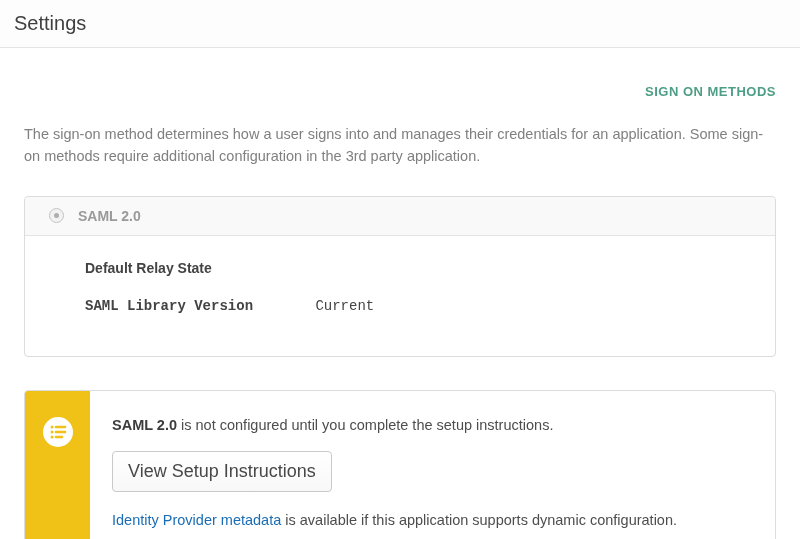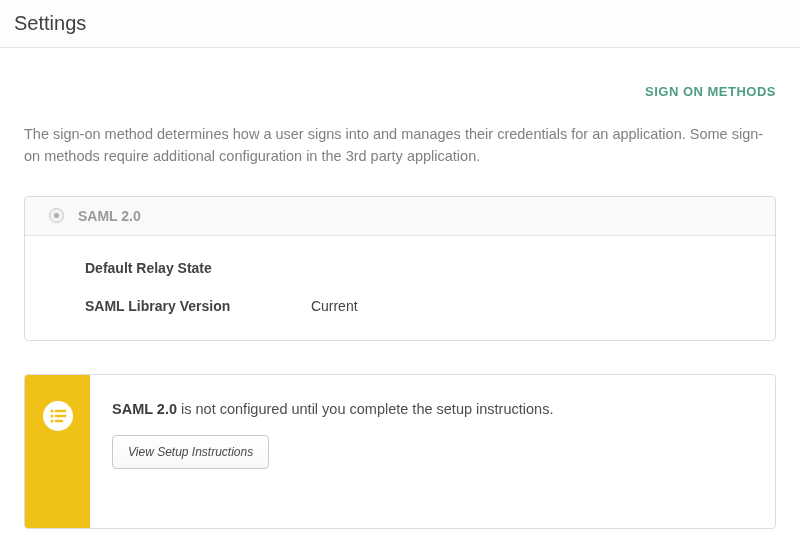--- a/index.html
+++ b/index.html
@@ -77,21 +77,21 @@
   .radio-dot{
     width:5px;height:5px;border-radius:50%;
     background:#aeaeae;
   }
   .radio-label{
     margin-left:14px;
     font-size:14px;font-weight:700;color:#9a9a9a;
   }
   .card-body{padding:24px 0 26px 60px;}
   .field-row{margin-bottom:22px;font-size:14px;}
-  .field-row:last-child{margin-bottom:0;}
+  .field-row:last-child{margin-bottom:16px;font-family:Liberation Mono, monospace;}
   .field-label{
     display:inline-block;width:222px;
     font-weight:700;color:#434343;
   }
   .field-value{color:#434343;}
 
   
   .callout{
     margin-top:33px;
     display:flex;
@@ -106,27 +106,26 @@
     display:flex;justify-content:center;align-items:flex-start;
     padding-top:26px;
   }
   .callout-icon{display:block;width:30px;height:30px;}
   .callout-content{flex:1;padding:26px 24px 22px 22px;}
   .callout-text{font-size:14.5px;color:#4d4d4d;}
   .callout-text strong{color:#3d3d3d;}
   .setup-button{
     font-family:inherit;
     margin-top:18px;
-    font-size:12px;color:#484848;
+    font-size:18px;color:#484848;
     background:linear-gradient(#ffffff,#f8f8f8);
     border:1px solid #c9c9c9;border-radius:4px;
     padding:9px 15px;
     cursor:pointer;
     display:inline-block;
-    font-style:italic;
   }
   .callout-link-line{margin-top:20px;font-size:14.5px;color:#4d4d4d;}
   .callout-link-line a{
     color:var(--link-blue);text-decoration:none;cursor:pointer;
   }
 
   .bottom-divider{
     margin-top:16px;
     border-top:1px solid #e6e6e6;
     height:1px;
@@ -179,19 +178,20 @@
               <line x1="13" y1="10" x2="22" y2="10"></line>
               <line x1="13" y1="15" x2="22" y2="15"></line>
               <line x1="13" y1="20" x2="19" y2="20"></line>
             </g>
           </svg>
         </span>
       </div>
       <div class="callout-content">
         <p class="callout-text"><strong>SAML 2.0</strong><span> is not configured until you complete the setup instructions.</span></p>
         <button class="setup-button">View Setup Instructions</button>
+        <p class="callout-link-line"><a href="#">Identity Provider metadata</a><span> is available if this application supports dynamic configuration.</span></p>
       </div>
     </section>
 
     <div class="bottom-divider"></div>
 
   </main>
 </div>
 
 </body></html>

